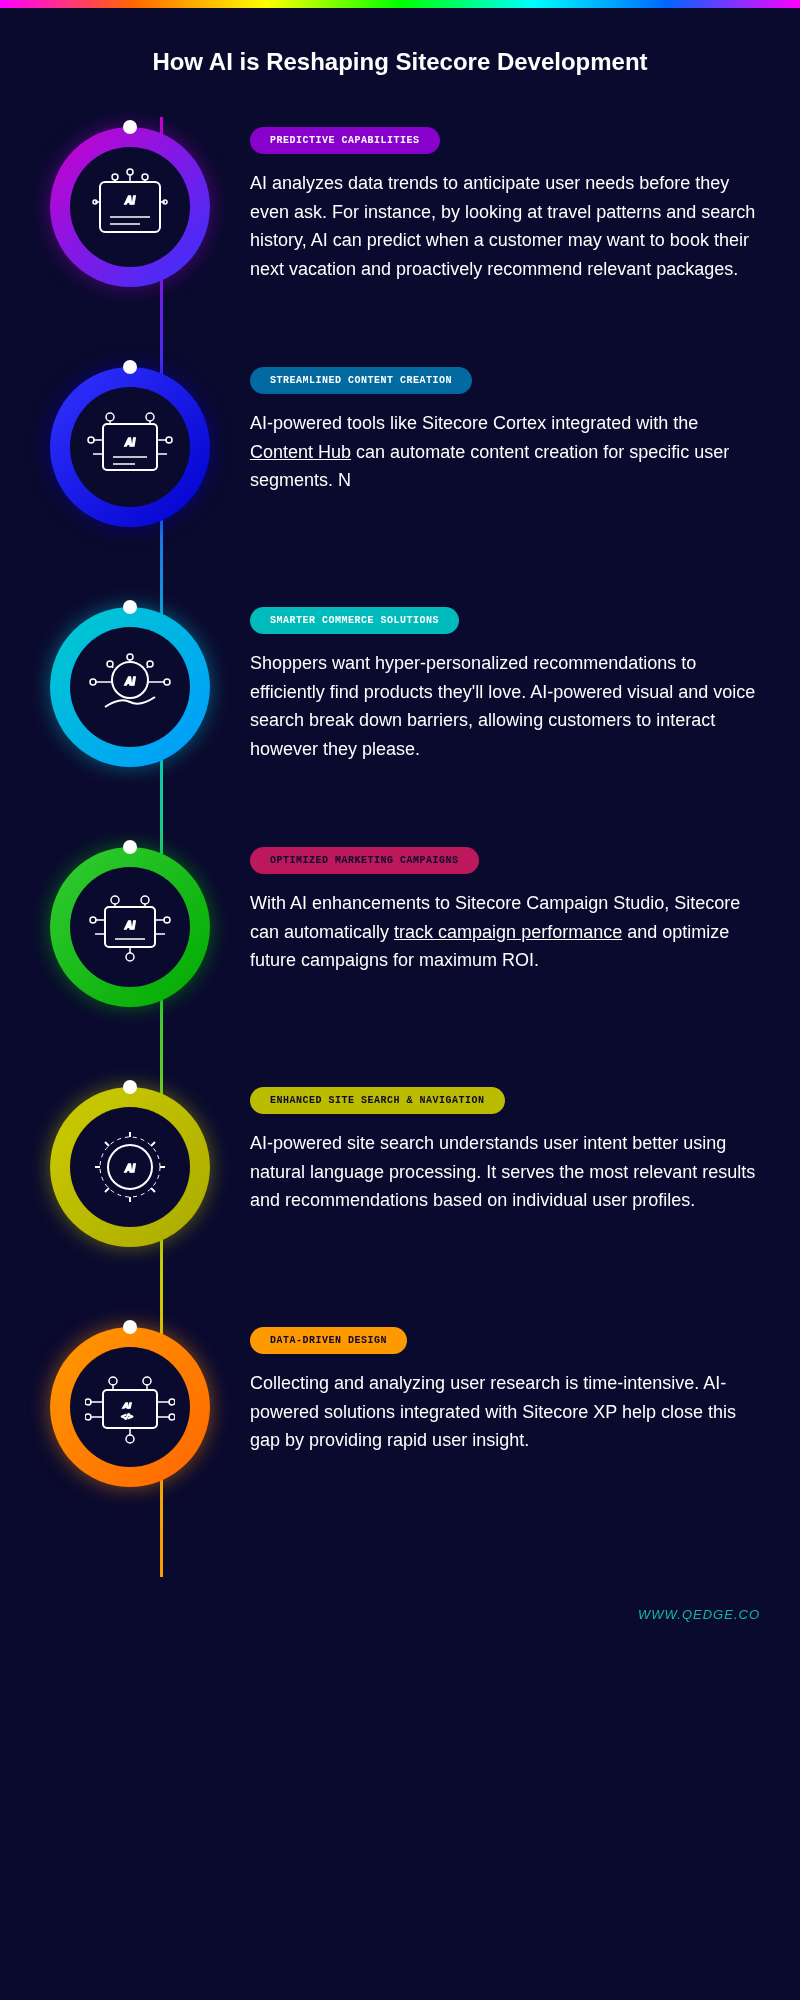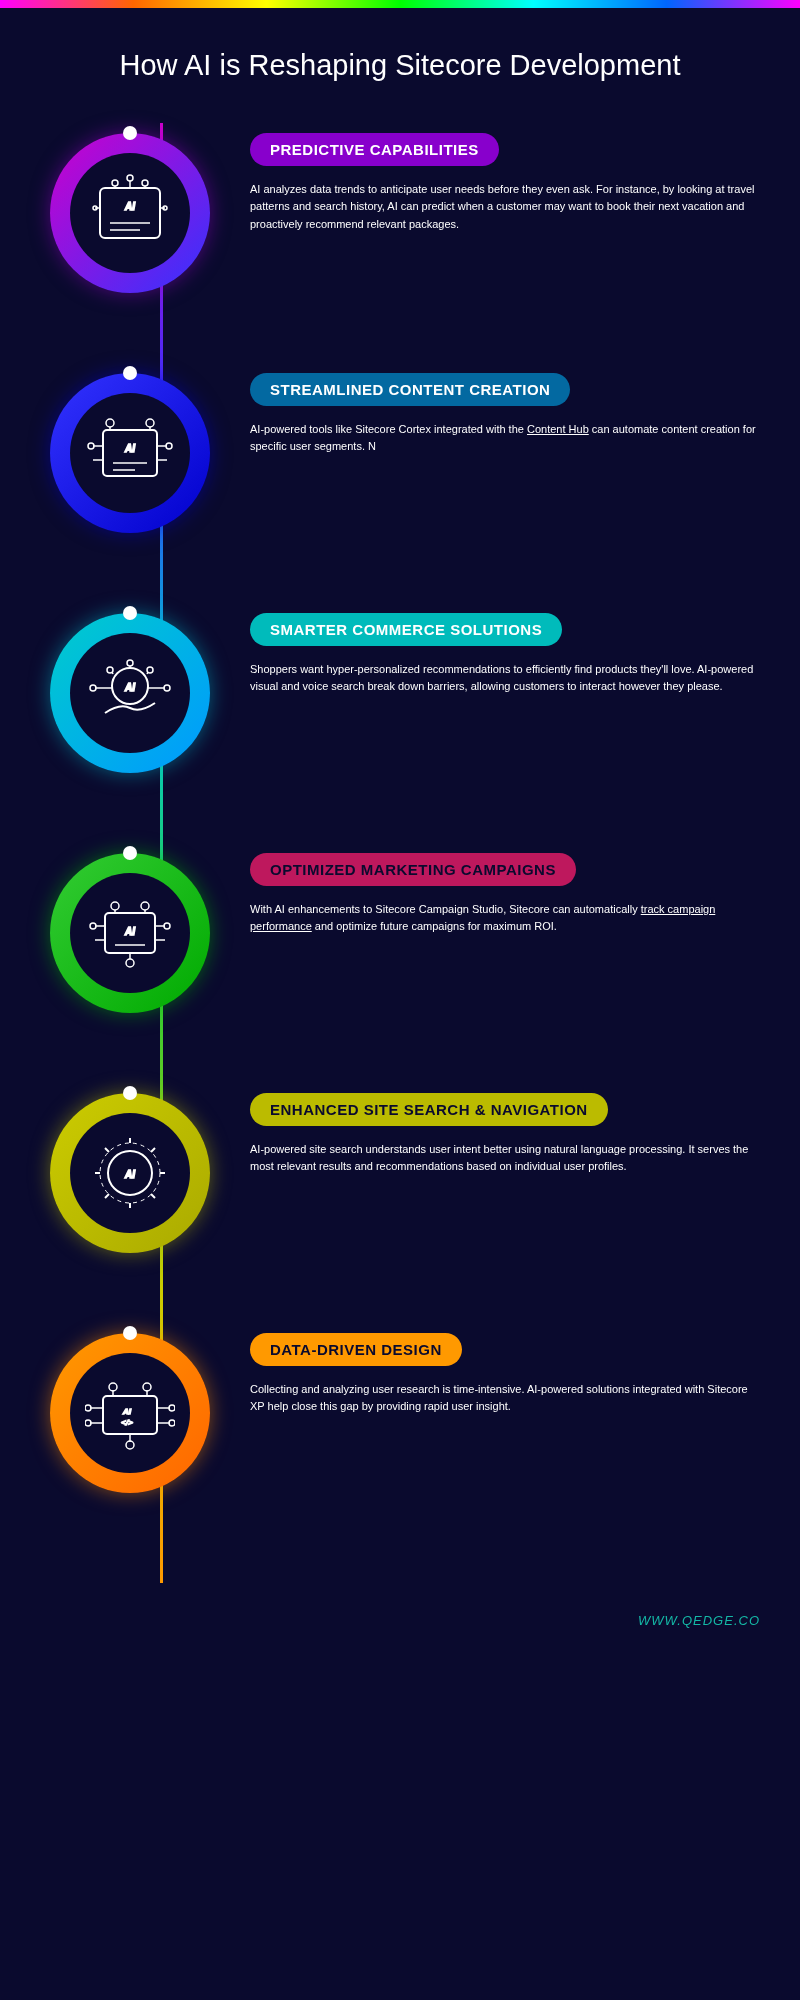--- a/index.html
+++ b/index.html
@@ -14,22 +14,22 @@
 
     .top-bar {
       width: 100%;
       height: 8px;
       background: linear-gradient(to right, #ff00ff, #ff6600, #ffff00, #00ff00, #00ffff, #0066ff, #ff00ff);
     }
 
     .main-title {
       text-align: center;
       padding: 40px 88px 20px;
-      font-size: 29px;
-      font-weight: 400;
+      font-size: 24px;
+      font-weight: 700;
       color: #ffffff;
       line-height: 1.2;
     }
 
     .content-area {
       padding: 20px 0 40px 0;
       position: relative;
     }
 
     .timeline-line {
@@ -132,37 +132,38 @@
     .text-area {
       flex: 1;
       padding-left: 30px;
       padding-top: 10px;
     }
 
     .badge {
       display: inline-block;
       padding: 8px 20px;
       border-radius: 25px;
-      font-size: 15px;
+      font-size: 10px;
       font-weight: 900;
       text-transform: uppercase;
       letter-spacing: 0.5px;
       margin-bottom: 15px;
       text-align: center;
+      font-family: Liberation Mono, monospace;
     }
 
     .badge-1 { background: #8800cc; color: #ffffff; }
     .badge-2 { background: #0369a1; color: #ffffff; }
     .badge-3 { background: #00bbbb; color: #ffffff; }
     .badge-4 { background: #be185d; color: #0a0a2e; }
     .badge-5 { background: #bbbb00; color: #0a0a2e; }
     .badge-6 { background: #ff9900; color: #0a0a2e; }
 
     .section-text {
-      font-size: 11px;
+      font-size: 18px;
       line-height: 1.6;
       color: #ffffff;
     }
 
     .section-text a {
       color: #ffffff;
       text-decoration: underline;
       margin-top: 12px;
     }
 

